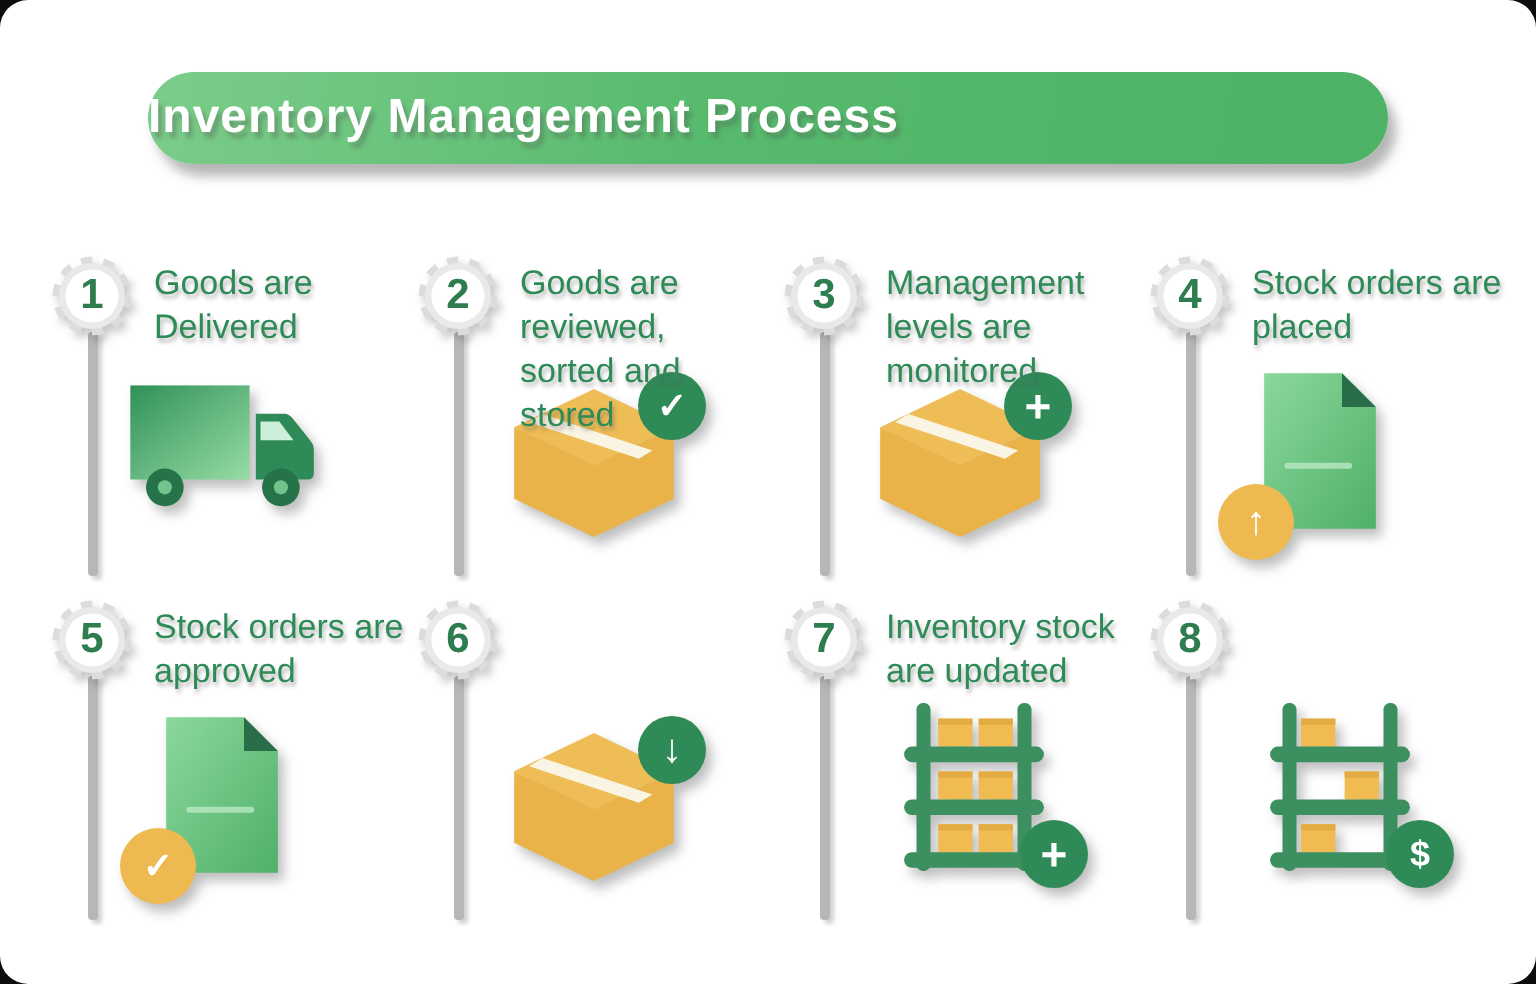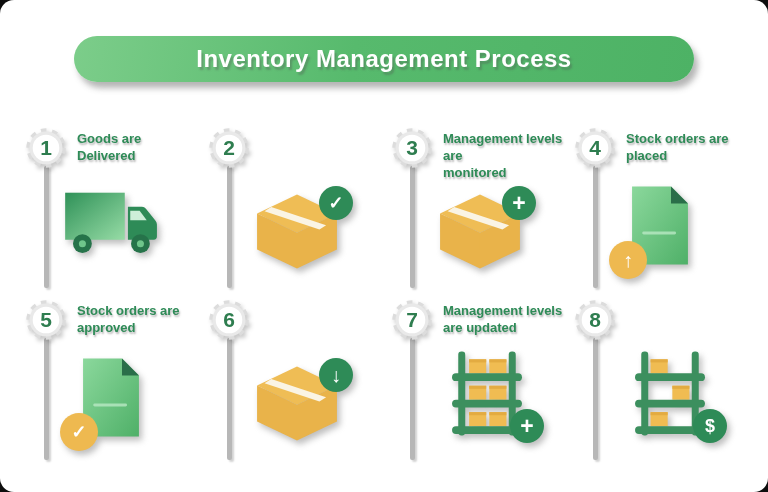--- a/index.html
+++ b/index.html
@@ -6,21 +6,21 @@
   .page{
     position:relative;width:768px;height:492px;background:#ffffff;
     border-radius:14px;overflow:hidden;
     font-family:"Liberation Sans",sans-serif;
   }
   .banner{
     width:620px;height:46px;margin:36px auto 0;
     border-radius:26px;
     background:linear-gradient(100deg,#7ccd8a 0%,#57ba6d 45%,#4db265 100%);
     box-shadow:4px 6px 6px rgba(90,90,90,.45);
-    display:flex;align-items:center;justify-content:center;
+    display:flex;align-items:center;justify-content:flex-start;
   }
   .banner-title{
     color:#ffffff;font-size:24px;font-weight:bold;letter-spacing:.5px;
     text-shadow:2px 3px 2px rgba(80,80,80,.35);
   }
   .steps{
     display:grid;grid-template-columns:repeat(4,183px);
     grid-template-rows:172px 172px;
     padding-left:24px;margin-top:42px;
   }
@@ -32,21 +32,21 @@
   }
   .step-head{position:absolute;top:2px;left:0;display:flex;gap:9px;z-index:2;}
   .num-badge{position:relative;width:44px;height:44px;flex:0 0 44px;filter:drop-shadow(2px 3px 2px rgba(0,0,0,.22));}
   .num-badge svg{position:absolute;inset:0;}
   .num{
     position:absolute;inset:0;display:flex;align-items:center;justify-content:center;
     color:#2e7d4f;font-size:21px;font-weight:bold;
   }
   .label{
     padding-top:5px;max-width:126px;
-    color:#2e8b57;font-size:13px;font-weight:bold;line-height:1.3;
+    color:#2e8b57;font-size:17px;font-weight:normal;line-height:1.3;
     white-space:pre-line;
     text-shadow:1px 2px 2px rgba(90,90,90,.45);
   }
   .icon-wrap{position:absolute;z-index:1;filter:drop-shadow(3px 4px 3px rgba(110,110,110,.45));}
   .pos-truck{left:38px;top:64px;}
   .pos-box{left:44px;top:68px;}
   .pos-doc{left:54px;top:60px;}
   .pos-shelf{left:58px;top:54px;}
   .mini-badge{
     position:absolute;width:34px;height:34px;border-radius:50%;
@@ -171,20 +171,22 @@
 
     <div class="step">
       <div class="connector"></div>
       <div class="step-head">
         <div class="num-badge">
           <svg viewBox="0 0 48 48" width="44" height="44">
               <use href="#sym-scallop"></use>
             </svg>
           <div class="num">2</div>
         </div>
+        <div class="label">Goods are reviewed,
+sorted and stored</div>
       </div>
       <div class="icon-wrap pos-box">
         <svg viewBox="0 0 110 95" width="92" height="79">
             <use href="#sym-box"></use>
           </svg>
         <div class="mini-badge mini-green pos-tr glyph-sm">✓</div>
       </div>
     </div>
 
     <div class="step">
@@ -267,21 +269,21 @@
 
     <div class="step">
       <div class="connector"></div>
       <div class="step-head">
         <div class="num-badge">
           <svg viewBox="0 0 48 48" width="44" height="44">
               <use href="#sym-scallop"></use>
             </svg>
           <div class="num">7</div>
         </div>
-        <div class="label">Management levels
+        <div class="label">Inventory stock
 are updated</div>
       </div>
       <div class="icon-wrap pos-shelf">
         <svg viewBox="0 0 100 112" width="78" height="87">
             <use href="#sym-shelf-full"></use>
           </svg>
         <div class="mini-badge mini-green pos-br glyph-lg">+</div>
       </div>
     </div>
 

